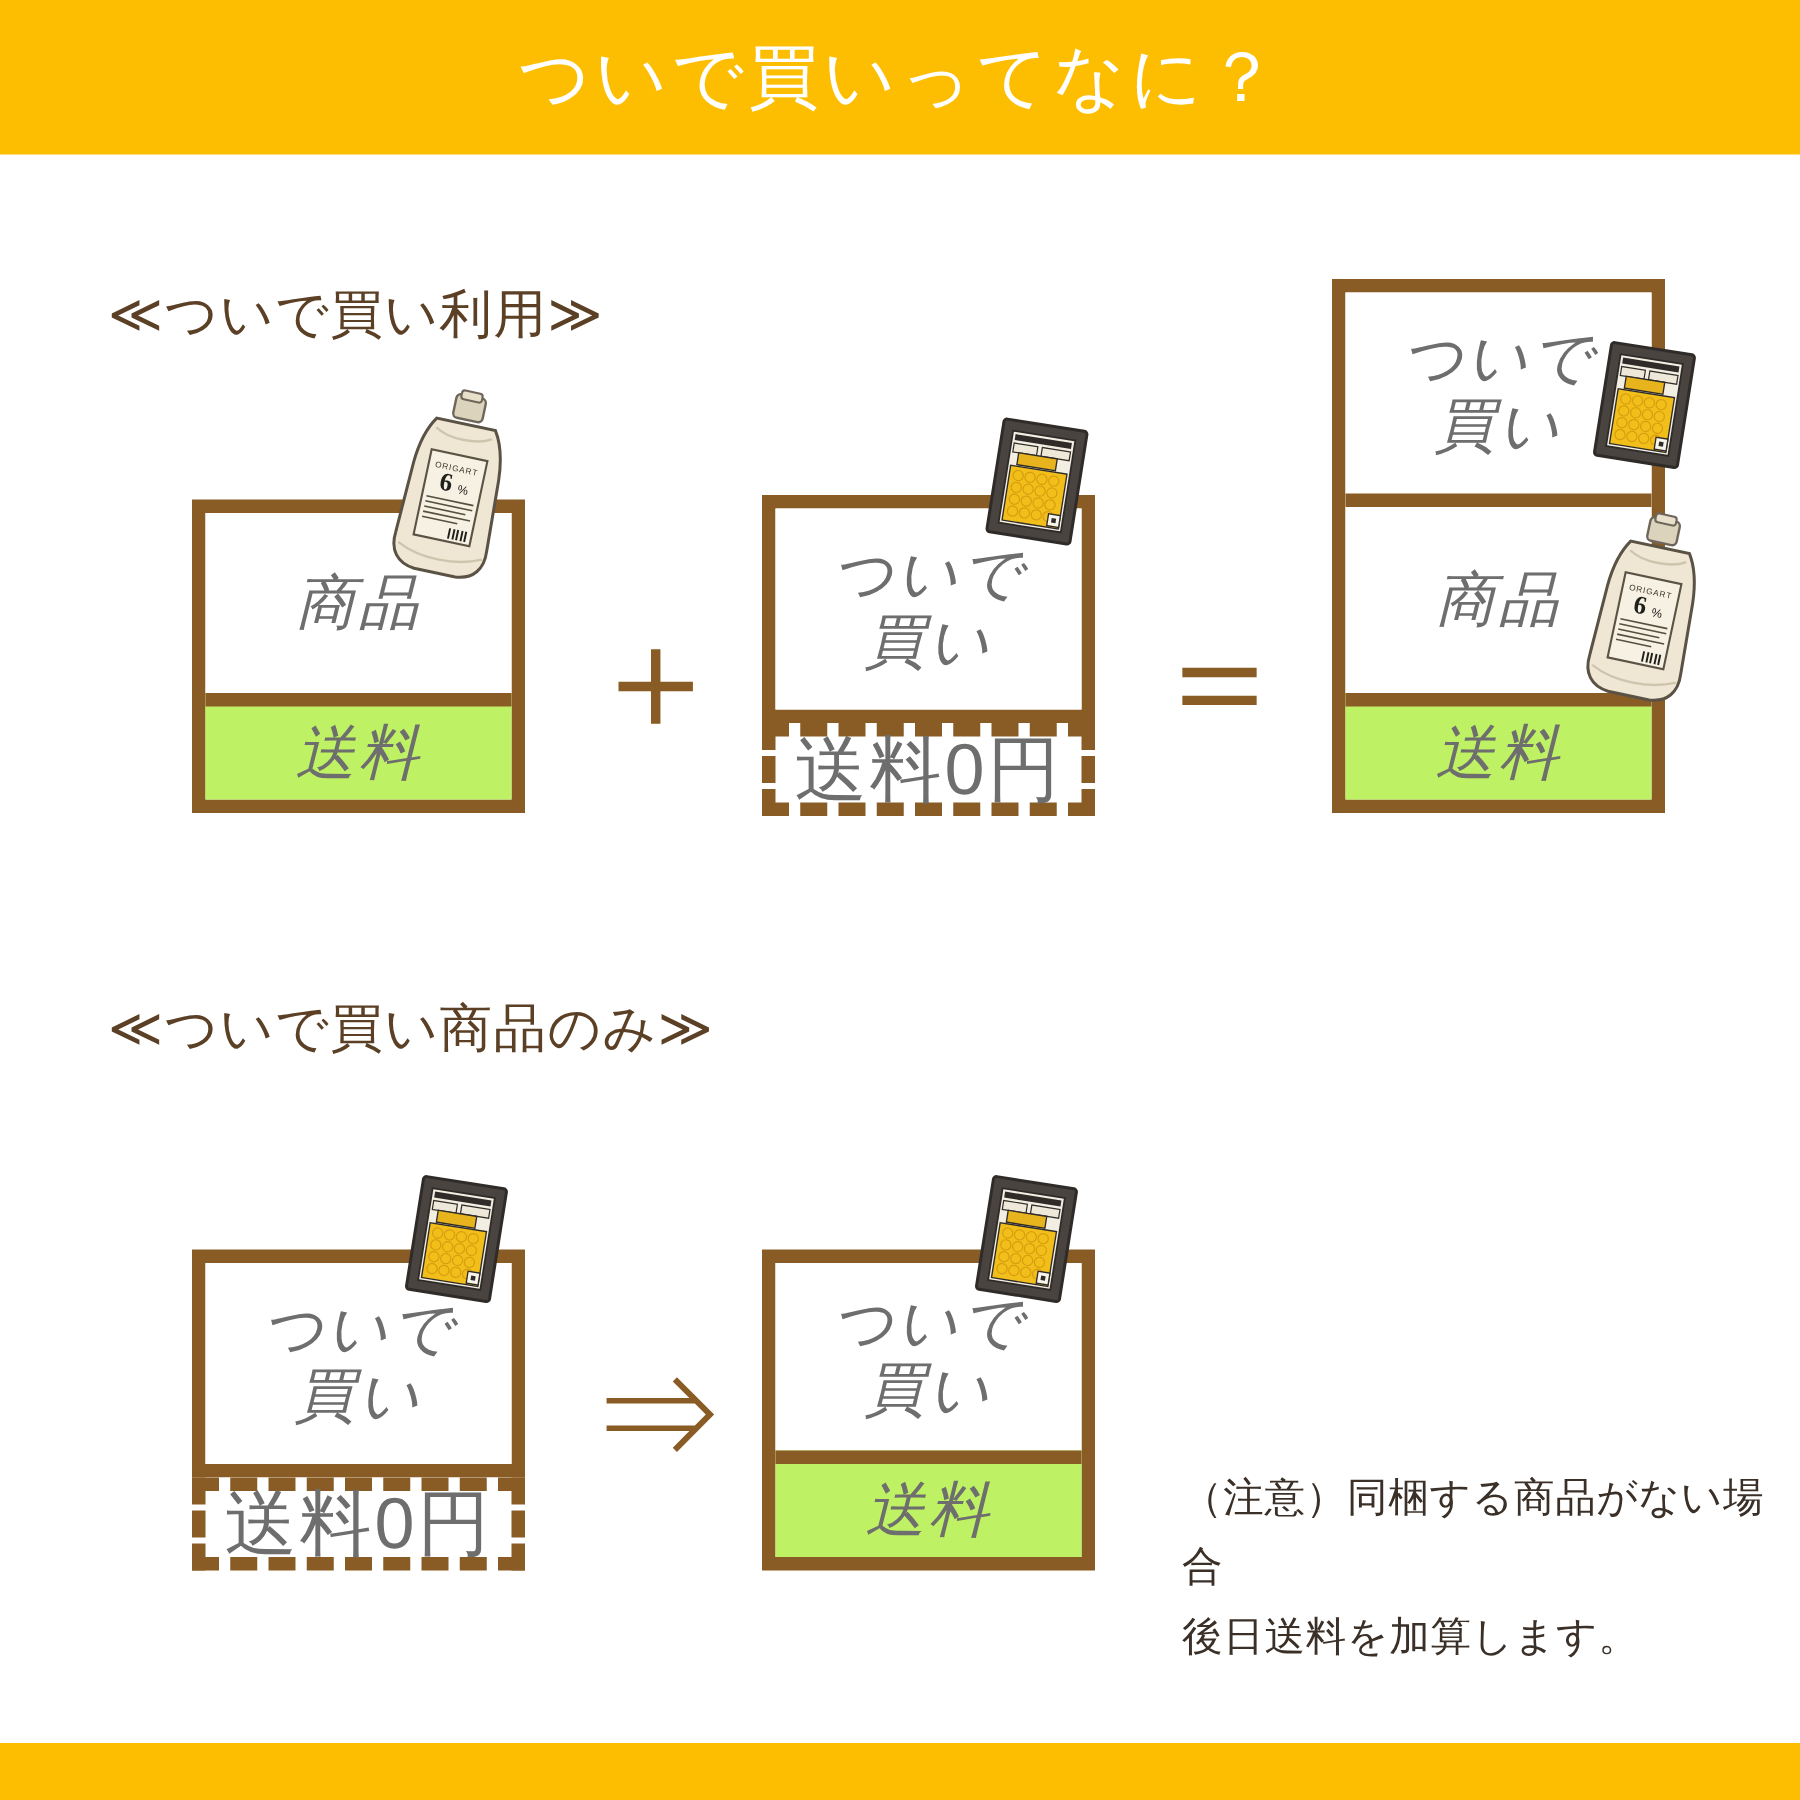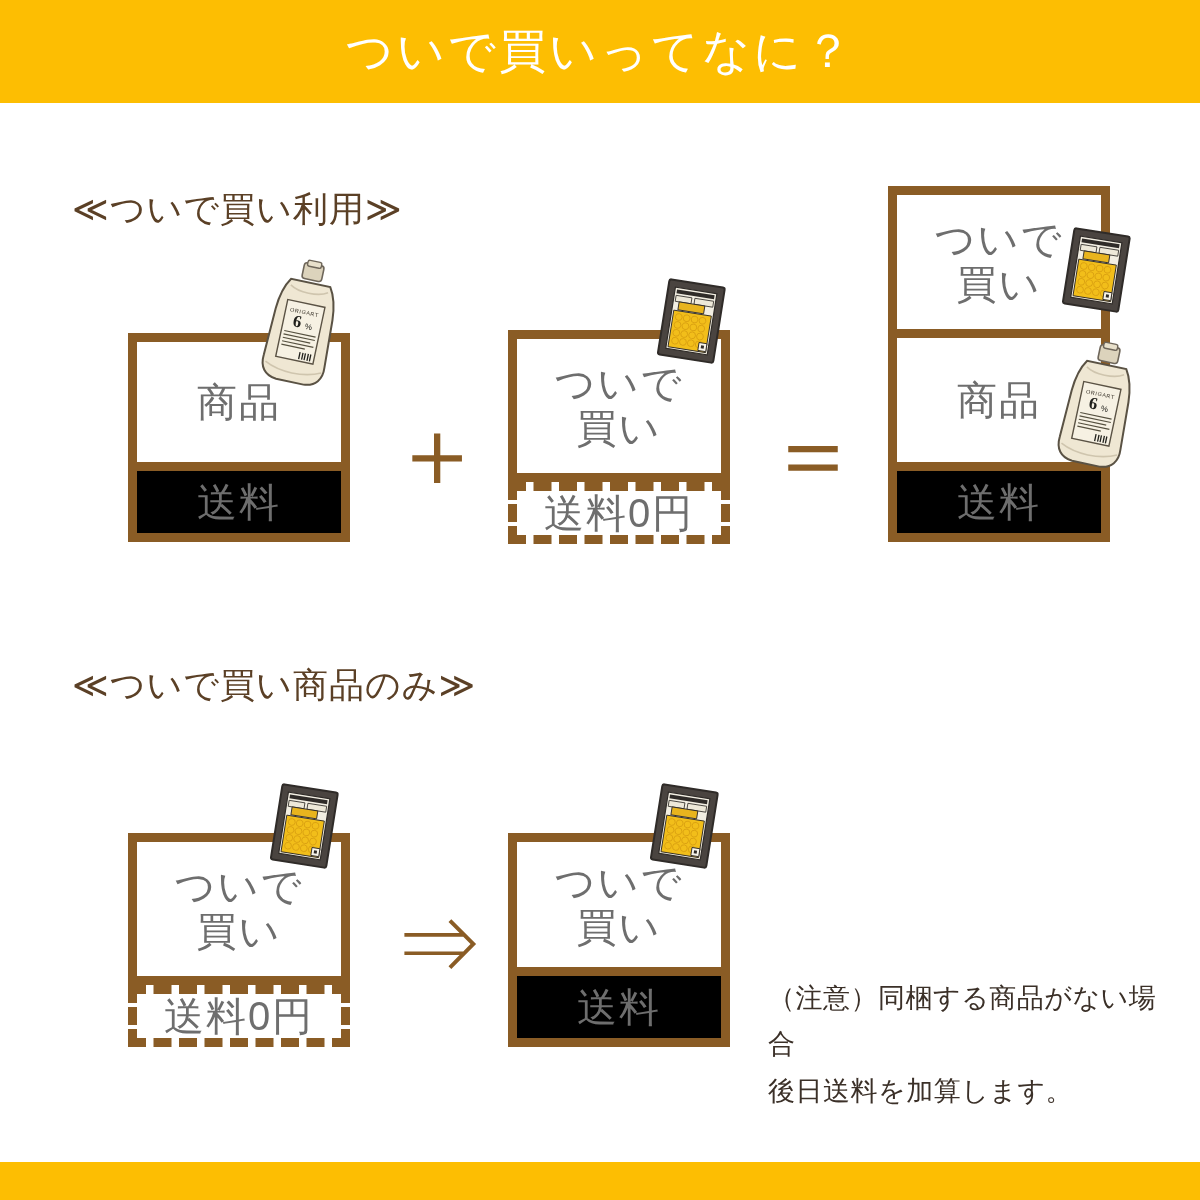--- a/index.html
+++ b/index.html
@@ -64,53 +64,54 @@
     font-weight: 400;
   }
   .head-1 { left: 72px;  top: 186px; }
   .head-2 { left: 72px;  top: 662px; }
 
   
   .box {
     position: absolute;
     box-sizing: border-box;
     background: #ffffff;
+    font-style: italic;
   }
   .box-solid {
     border: 9px solid #8A5C25;
   }
   .cell {
     box-sizing: border-box;
     display: flex;
     align-items: center;
     justify-content: center;
     color: #6E6E6E;
     font-size: 40px;
     letter-spacing: 2px;
     line-height: 1.05;
     white-space: nowrap;
   }
   .cell-white { background: #ffffff; }
-  .cell-tan   { background: #000000; }
+  .cell-tan   { background: #bef264; }
   .cell-div   { border-top: 9px solid #8A5C25; }
   .cell-two-line {
     flex-direction: column;
     line-height: 1.12;
   }
 
   .box-dashed {
     position: absolute;
     box-sizing: border-box;
     border: 9px dashed #8A5C25;
     background: #ffffff;
     display: flex;
     align-items: center;
     justify-content: center;
     color: #6E6E6E;
-    font-size: 40px;
+    font-size: 48px;
     letter-spacing: 2px;
     white-space: nowrap;
   }
 
   
   .op {
     position: absolute;
     color: #8A5C25;
     display: flex;
     align-items: center;
@@ -392,18 +393,18 @@
             <circle cx="31" cy="66" r="3.4"></circle>
           <circle cx="39" cy="66" r="3.4"></circle>
             <circle cx="47" cy="66" r="3.4"></circle>
         </g>
         <rect x="47" y="64" width="8" height="8" fill="#F7F4EA" stroke="#2F2B28" stroke-width="0.9"></rect>
         <rect x="49.5" y="66.5" width="3" height="3" fill="#2F2B28"></rect>
       </g>
     </svg>
   </div>
 
-  <div class="note" style="left:768px; top:975px; width:400px;">（注意）同梱する商品がない場合
+  <div class="note" style="left:788px; top:975px; width:400px;">（注意）同梱する商品がない場合
 後日送料を加算します。</div>
 
   <div class="bar bar-bottom"></div>
 
 </div>
 
 </body></html>

